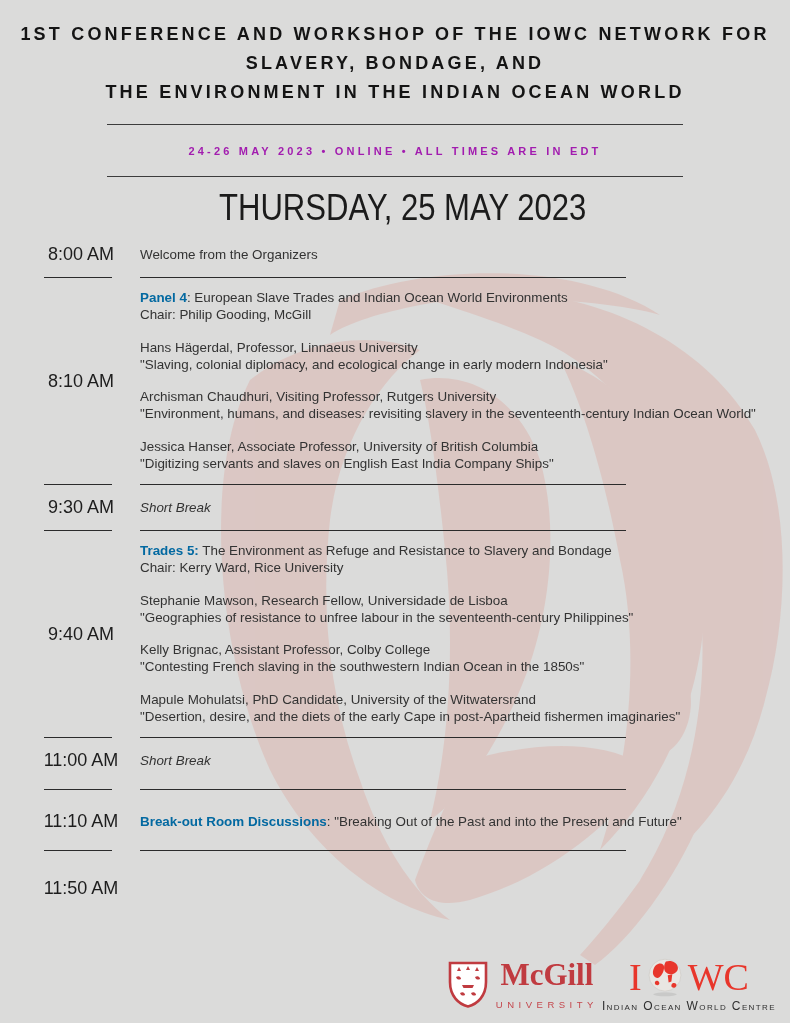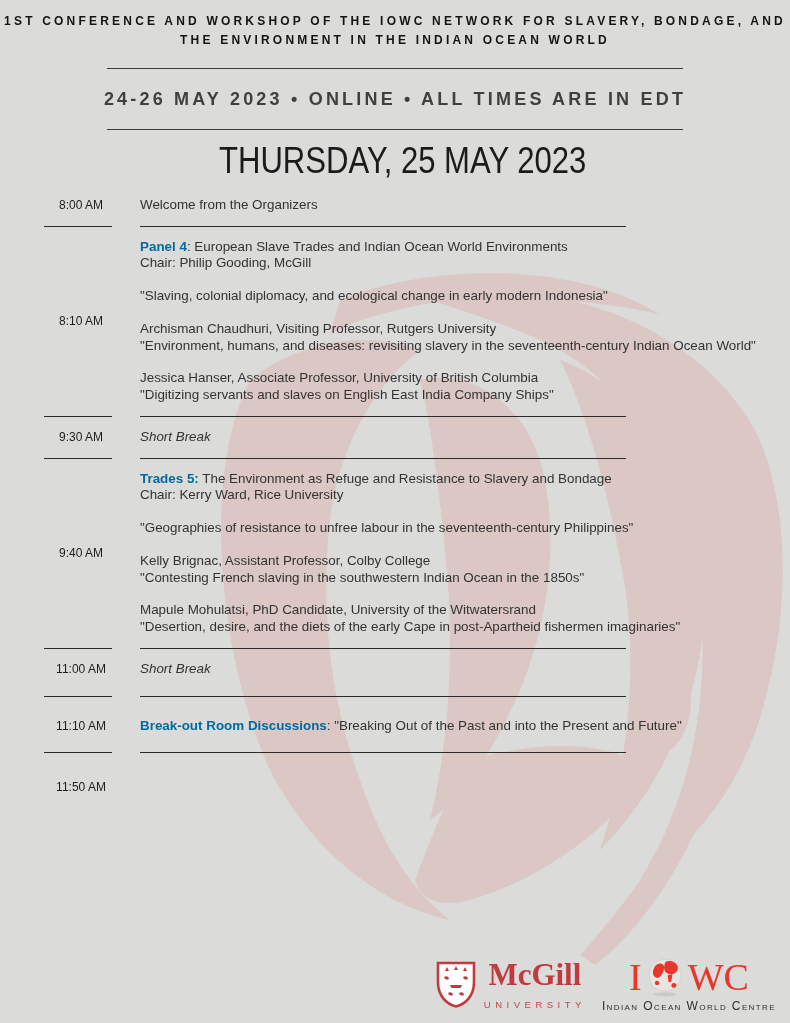--- a/index.html
+++ b/index.html
@@ -11,59 +11,59 @@
     color:#2e2e2e;
     overflow:hidden;
   }
   .watermark {
     position:absolute; inset:0; z-index:0; pointer-events:none;
   }
   .page { position:relative; z-index:1; width:100%; height:100%; }
 
   
   .conf-title {
-    padding-top:12px;
+    padding-top:20px;
     text-align:center;
     font-weight:bold;
-    font-size:12px;
+    font-size:18px;
     letter-spacing:3.2px;
     line-height:1.62;
     color:#141414;
   }
   .rule {
     width:576px; margin:0 auto;
     border-top:1.6px solid #3c3c3c;
   }
   .rule-1 { margin-top:17px; }
   .rule-2 { }
   .subtitle {
     text-align:center;
     font-weight:bold;
-    font-size:18px;
+    font-size:11px;
     letter-spacing:3.2px;
-    color:#404040;
+    color:#a21caf;
     margin:20px 0 19px;
   }
   .day-title-wrap { text-align:center; margin:10px 0 4px;padding-left:16px; }
   .day-title {
     display:inline-block;
     font-size:37px;
     font-weight:normal;
     color:#1b1b1b;
     transform:scaleX(0.84);
     white-space:nowrap;
   }
 
   
   .sched { margin-top:2px; }
   .row { display:flex; align-items:center; }
   .time {
     flex:none; width:118px; padding-left:0; margin-left:22px;
     text-align:center;
-    font-size:12px; color:#1d1d1d;
+    font-size:18px; color:#1d1d1d;
   }
   .content {
     flex:1; padding-right:30px;
     font-size:13.4px; line-height:1.25; color:#333;
   }
   .content p { margin:0; }
   .pgroup { margin-bottom:16px; }
   .pgroup:last-child { margin-bottom:0; }
   .panel-title b, .bold-lead b { color:#0369a1; }
   .italic { font-style:italic; }
@@ -76,21 +76,21 @@
 
   .r-welcome  { margin-top:15px; }
   .r-panel    { margin-top:8px;  }
   .r-break    { margin-top:10px; }
   .r-breakout { margin-top:21px; }
   .r-closing  { margin-top:27px; }
 
   
   .footer {
     position:absolute; right:14px; bottom:10px;
-    display:flex; align-items:center; gap:16px;
+    display:flex; align-items:center; gap:4px;
     z-index:1;
   }
   .mcgill { display:flex; align-items:center; gap:7px; }
   .mcgill-text { display:flex; flex-direction:column; align-items:center; }
   .mcgill-word {
     font-family:"Liberation Serif", serif;
     font-weight:bold; font-size:31px; line-height:1;
     color:#c03b40;
   }
   .mcgill-sub {
@@ -158,20 +158,21 @@
     </div>
 
     <div class="row r-panel">
       <div class="time">8:10 AM</div>
       <div class="content">
         <div class="pgroup">
           <p class="panel-title"><b>Panel 4</b><span>: European Slave Trades and Indian Ocean World Environments</span></p>
           <p>Chair: Philip Gooding, McGill</p>
         </div>
         <div class="pgroup">
+          <p>Hans Hägerdal, Professor, Linnaeus University</p>
           <p>"Slaving, colonial diplomacy, and ecological change in early modern Indonesia"</p>
         </div>
         <div class="pgroup">
           <p>Archisman Chaudhuri, Visiting Professor, Rutgers University</p>
           <p>"Environment, humans, and diseases: revisiting slavery in the seventeenth-century Indian Ocean World"</p>
         </div>
         <div class="pgroup">
           <p>Jessica Hanser, Associate Professor, University of British Columbia</p>
           <p>"Digitizing servants and slaves on English East India Company Ships"</p>
         </div>
@@ -196,20 +197,21 @@
     </div>
 
     <div class="row r-panel">
       <div class="time">9:40 AM</div>
       <div class="content">
         <div class="pgroup">
           <p class="panel-title"><b>Trades 5:</b><span> The Environment as Refuge and Resistance to Slavery and Bondage</span></p>
           <p>Chair: Kerry Ward, Rice University</p>
         </div>
         <div class="pgroup">
+          <p>Stephanie Mawson, Research Fellow, Universidade de Lisboa</p>
           <p>"Geographies of resistance to unfree labour in the seventeenth-century Philippines"</p>
         </div>
         <div class="pgroup">
           <p>Kelly Brignac, Assistant Professor, Colby College</p>
           <p>"Contesting French slaving in the southwestern Indian Ocean in the 1850s"</p>
         </div>
         <div class="pgroup">
           <p>Mapule Mohulatsi, PhD Candidate, University of the Witwatersrand</p>
           <p>"Desertion, desire, and the diets of the early Cape in post-Apartheid fishermen imaginaries"</p>
         </div>

